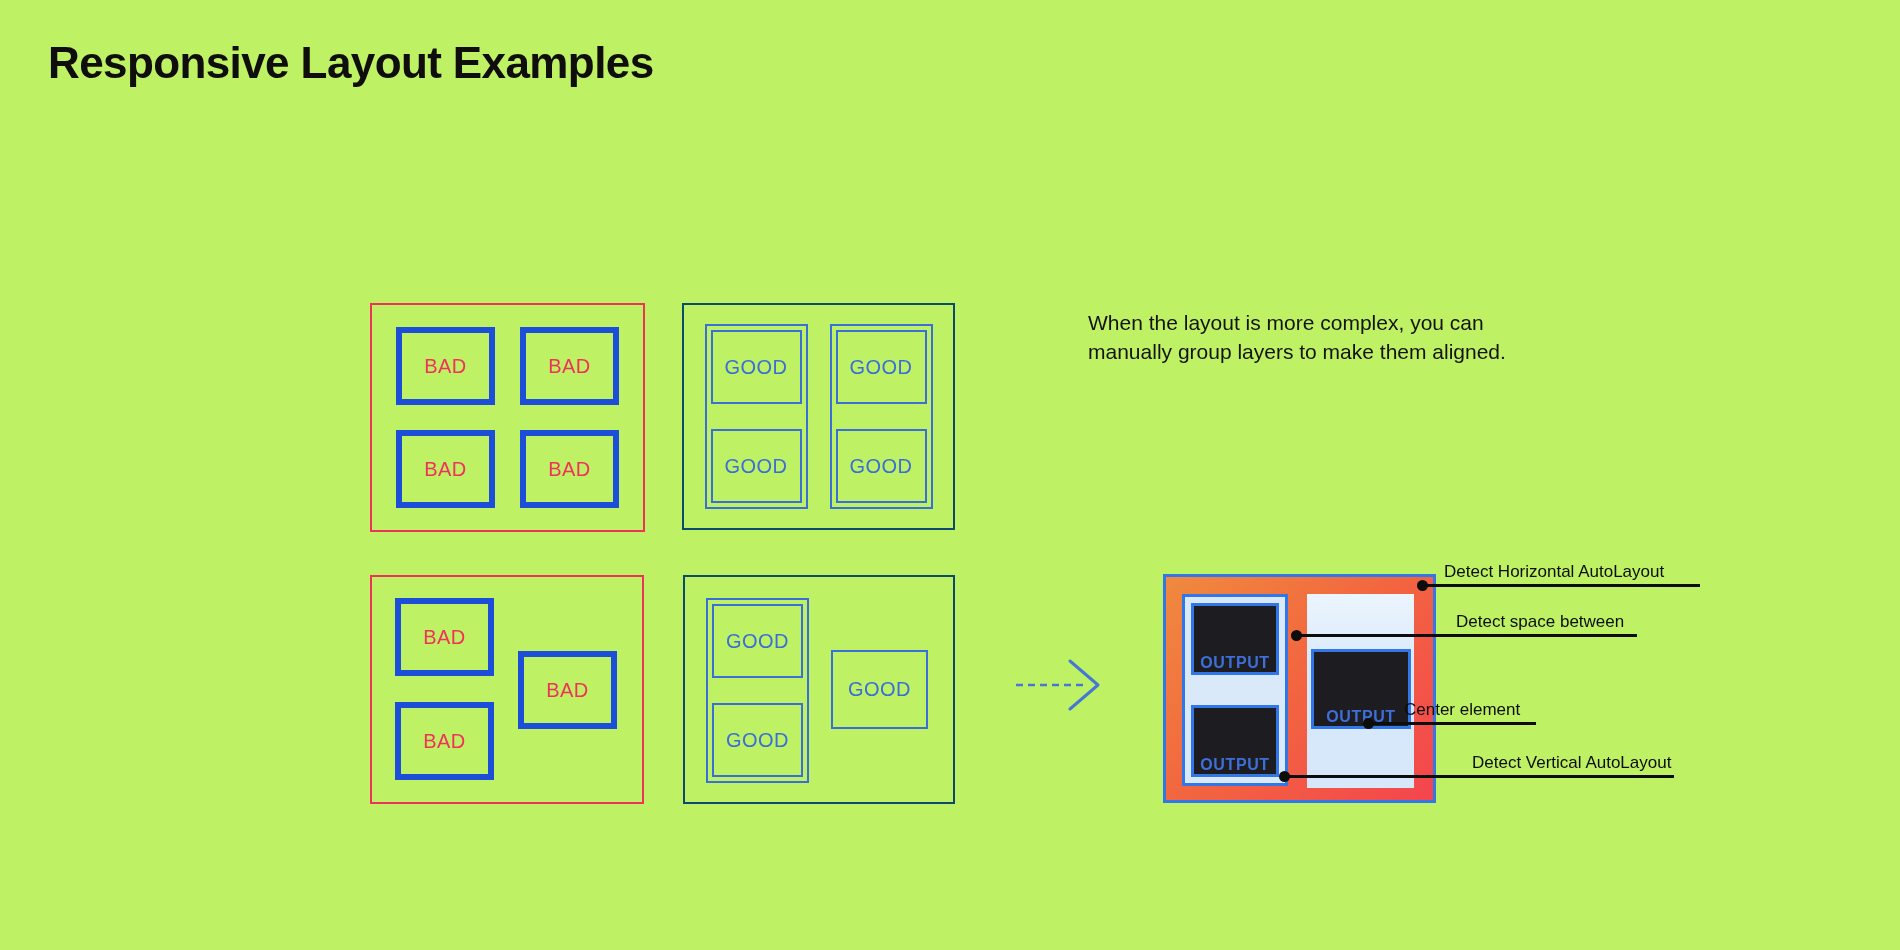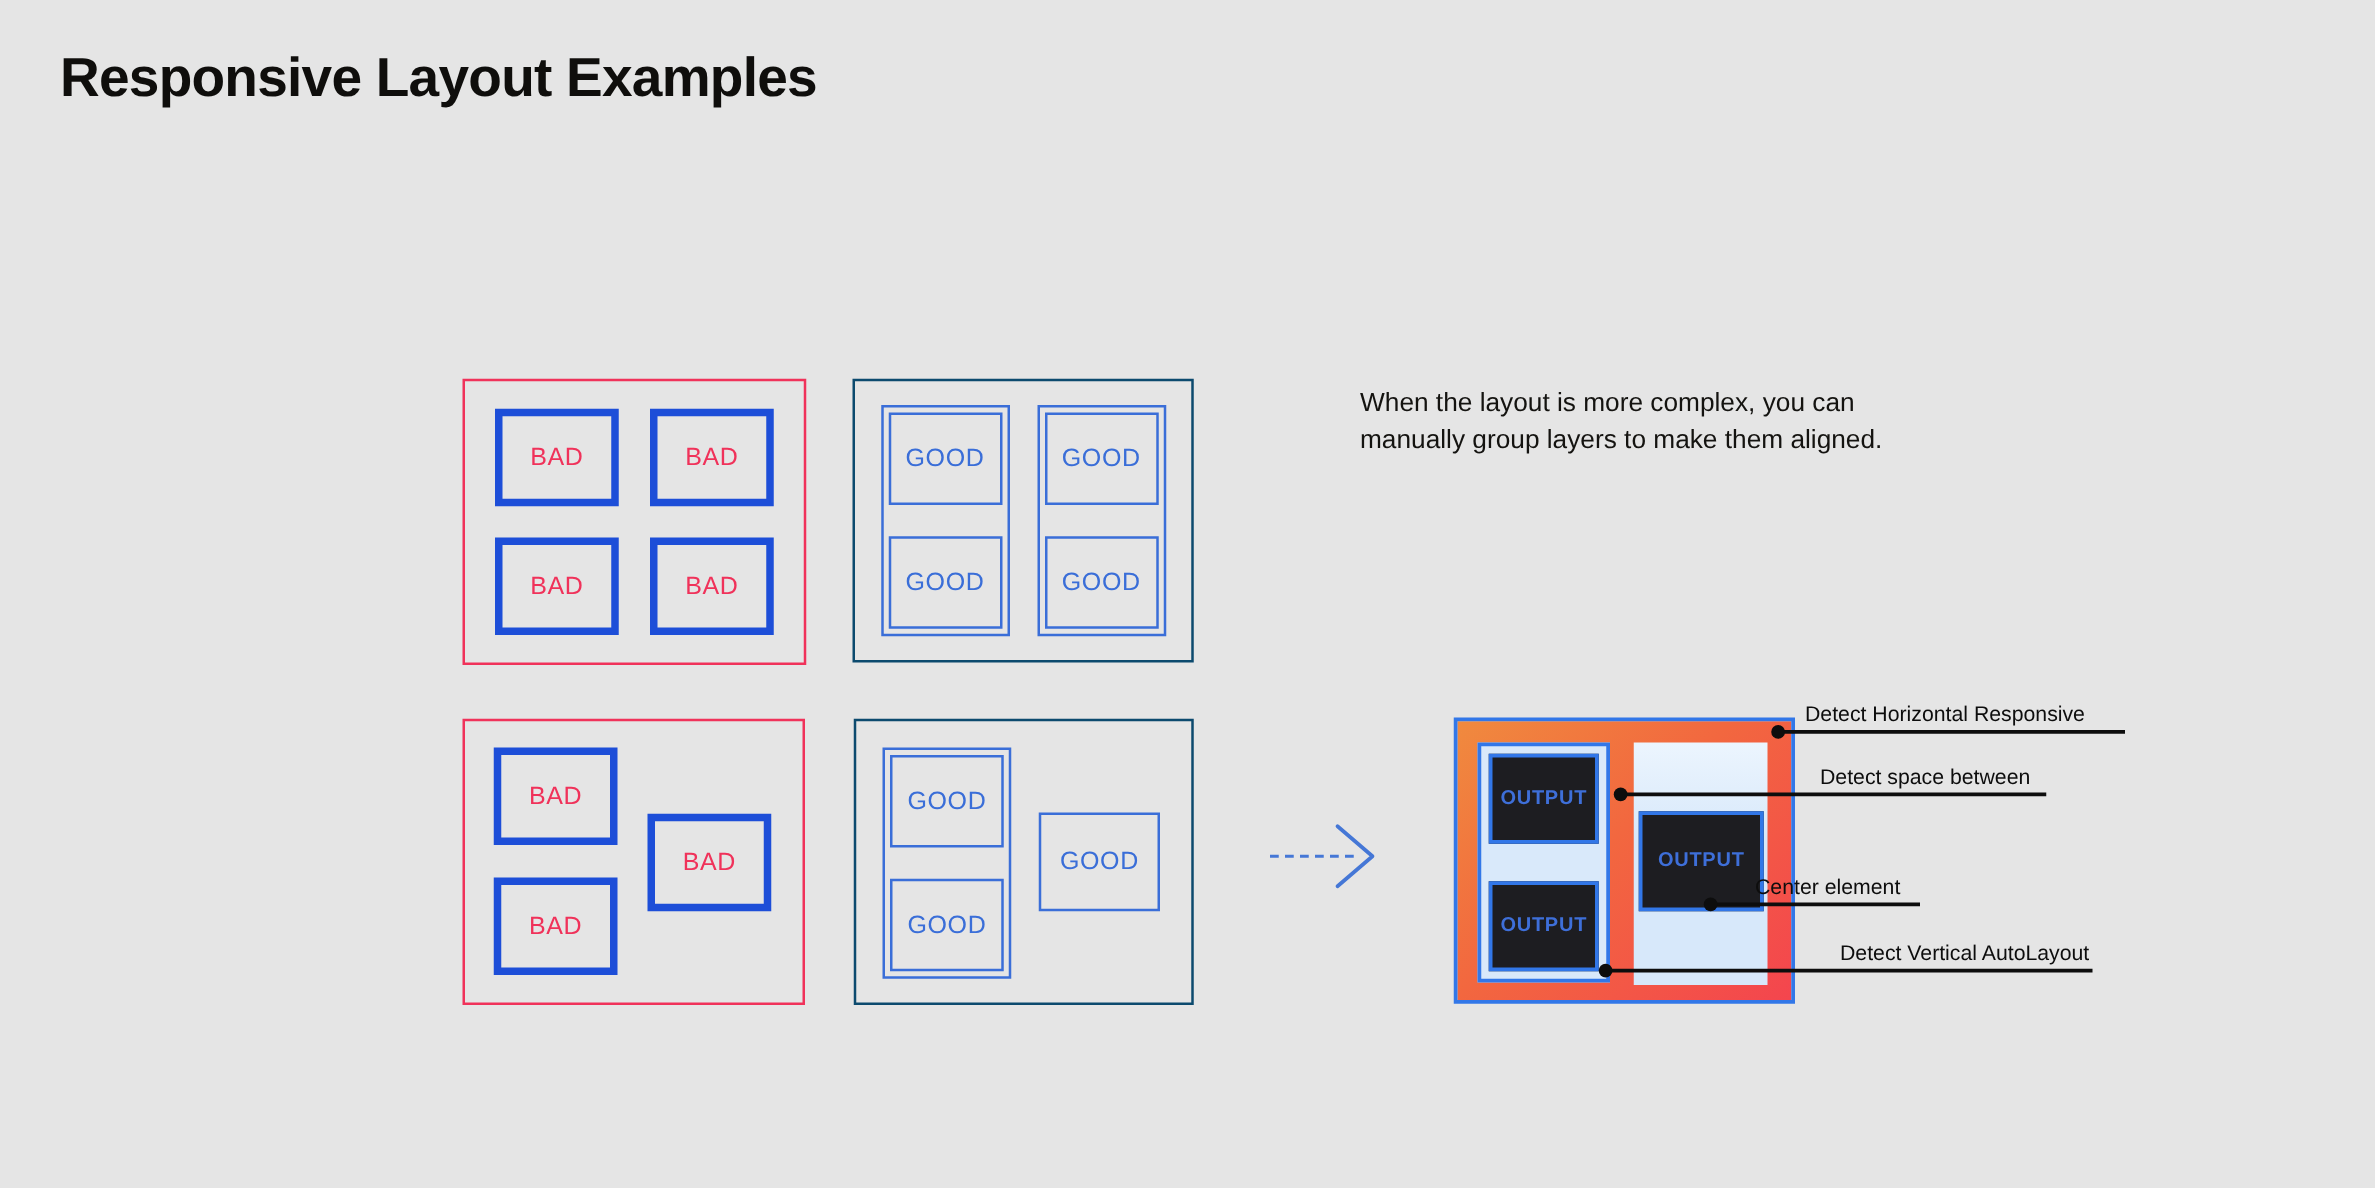--- a/index.html
+++ b/index.html
@@ -1,20 +1,20 @@
 <!DOCTYPE html>
 <html><head>
 <meta charset="utf-8">
 <style>
   html,body { margin:0; padding:0; }
   .canvas {
     position: relative;
     width: 1900px;
     height: 950px;
-    background: #e5e5e5;
+    background: #bef264;
     font-family: "Liberation Sans", sans-serif;
     overflow: hidden;
   }
   .page-title {
     position: absolute;
     left: 48px;
     top: 38px;
     margin: 0;
     font-size: 44px;
     font-weight: 800;
@@ -117,21 +117,21 @@
   .output-box {
     box-sizing: border-box;
     width: 88px; height: 72px;
     background: #1D1D21;
     border: 3px solid #3277E8;
     color: #3E6FD9;
     font-size: 16px;
     font-weight: 700;
     letter-spacing: 0.6px;
     display: flex;
-    align-items: center;
+    align-items: flex-end;
     justify-content: center;
   }
   .h-panel {
     position: absolute;
     left: 141px; top: 17px; width: 107px; height: 194px;
     background: linear-gradient(180deg, #ECF5FE 0%, #D7E8FA 40%);
   }
   .center-output { position: absolute; left: 145px; top: 72px; width: 100px; height: 80px; }
 
   
@@ -251,21 +251,21 @@
         </div>
     </div>
     <div class="h-panel"></div>
     <div class="output-box center-output">
         <span>OUTPUT</span>
       </div>
   </div>
 
   <div class="annotation annotation-1">
     <span class="dot"></span>
-    <span class="ann-label">Detect Horizontal Responsive</span>
+    <span class="ann-label">Detect Horizontal AutoLayout</span>
   </div>
   <div class="annotation annotation-2">
     <span class="dot"></span>
     <span class="ann-label">Detect space between</span>
   </div>
   <div class="annotation annotation-3">
     <span class="dot"></span>
     <span class="ann-label">Center element</span>
   </div>
   <div class="annotation annotation-4">

